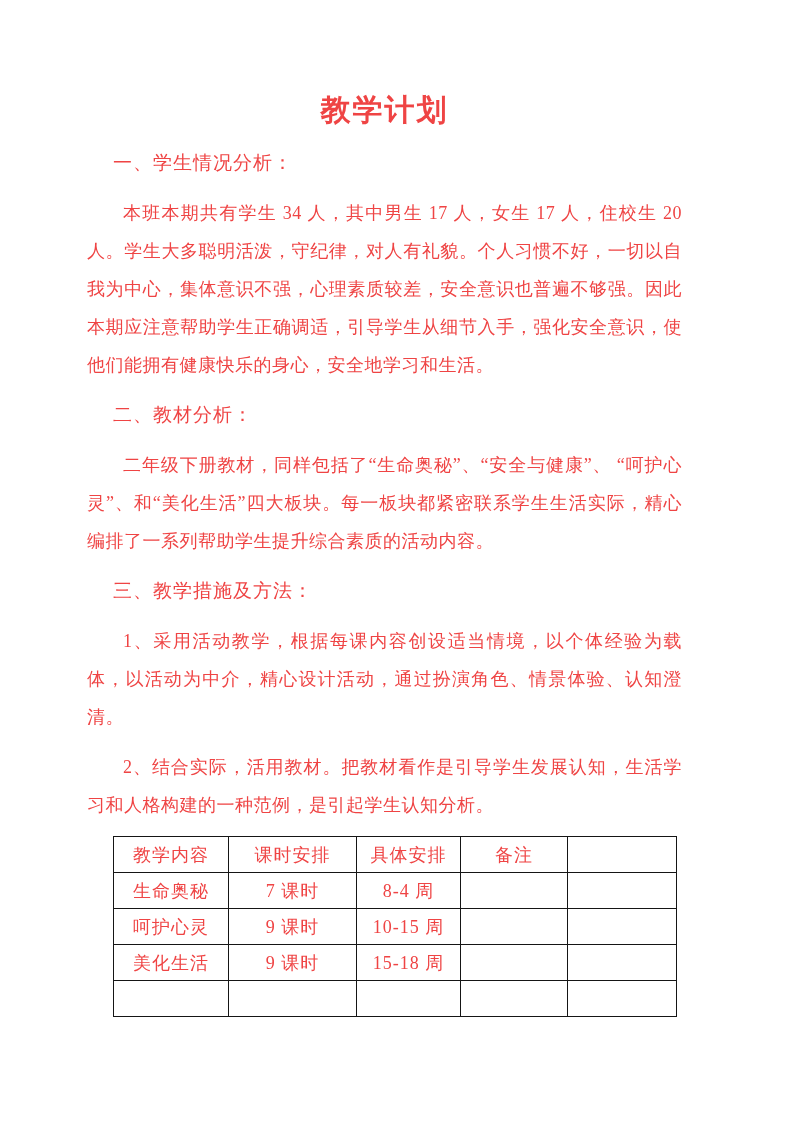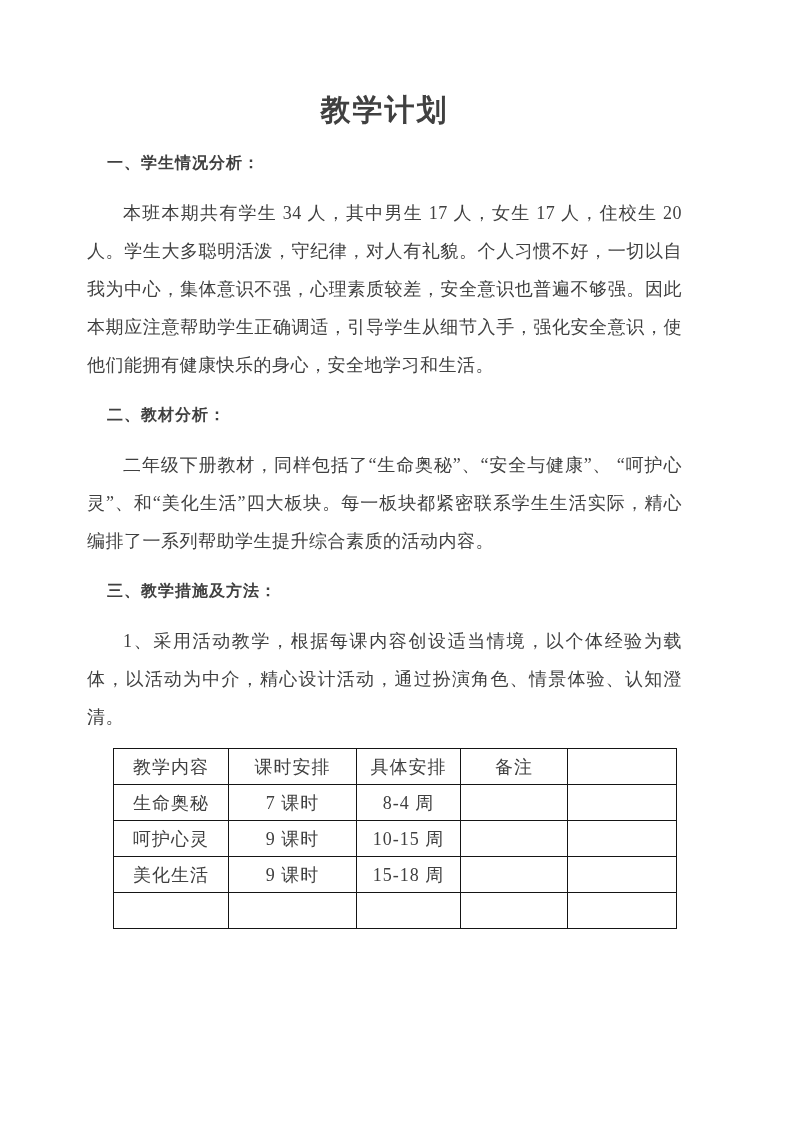--- a/index.html
+++ b/index.html
@@ -1,37 +1,37 @@
 <!DOCTYPE html>
 <html lang="zh"><head>
 <meta charset="utf-8">
 <style>
   html,body{margin:0;padding:0;background:#ffffff;}
   .page{
     position:relative;
     width:793px;height:1122px;
     background:#ffffff;
-    color:#404040;
+    color:#ef4444;
     font-family:"Liberation Serif","DejaVu Serif",serif;
     box-sizing:border-box;
     padding:90px 99px 0 75px;
     overflow:hidden;
   }
   .doc-title{
     margin:0 0 14px 0;
     text-align:center;
     font-size:30px;
     line-height:40px;
     font-weight:bold;
     letter-spacing:2px;
   }
   .sec-heading{
     margin:0;
-    font-size:16px;
-    font-weight:bold;
+    font-size:19px;
+    font-weight:normal;
     line-height:38px;
     text-indent:2em;
     letter-spacing:1px;
   }
   .sec-heading.tight{line-height:30px;}
   .para{
     margin:12px;
     font-size:18px;
     line-height:38px;
     text-indent:2em;
@@ -69,20 +69,21 @@
   <h1 class="doc-title">教学计划</h1>
 
   <h2 class="sec-heading">一、学生情况分析：</h2>
   <p class="para">本班本期共有学生 34 人，其中男生 17 人，女生 17 人，住校生 20 人。学生大多聪明活泼，守纪律，对人有礼貌。个人习惯不好，一切以自我为中心，集体意识不强，心理素质较差，安全意识也普遍不够强。因此本期应注意帮助学生正确调适，引导学生从细节入手，强化安全意识，使他们能拥有健康快乐的身心，安全地学习和生活。</p>
 
   <h2 class="sec-heading">二、教材分析：</h2>
   <p class="para">二年级下册教材，同样包括了“生命奥秘”、“安全与健康”、 “呵护心灵”、和“美化生活”四大板块。每一板块都紧密联系学生生活实际，精心编排了一系列帮助学生提升综合素质的活动内容。</p>
 
   <h2 class="sec-heading">三、教学措施及方法：</h2>
   <p class="para">1、采用活动教学，根据每课内容创设适当情境，以个体经验为载体，以活动为中介，精心设计活动，通过扮演角色、情景体验、认知澄清。</p>
+  <p class="para">2、结合实际，活用教材。把教材看作是引导学生发展认知，生活学习和人格构建的一种范例，是引起学生认知分析。</p>
 
 
   <table class="schedule">
     <colgroup>
       <col class="col-c1">
         <col class="col-c2">
         <col class="col-c3">
         <col class="col-c4">
         <col class="col-c5">
     </colgroup>

